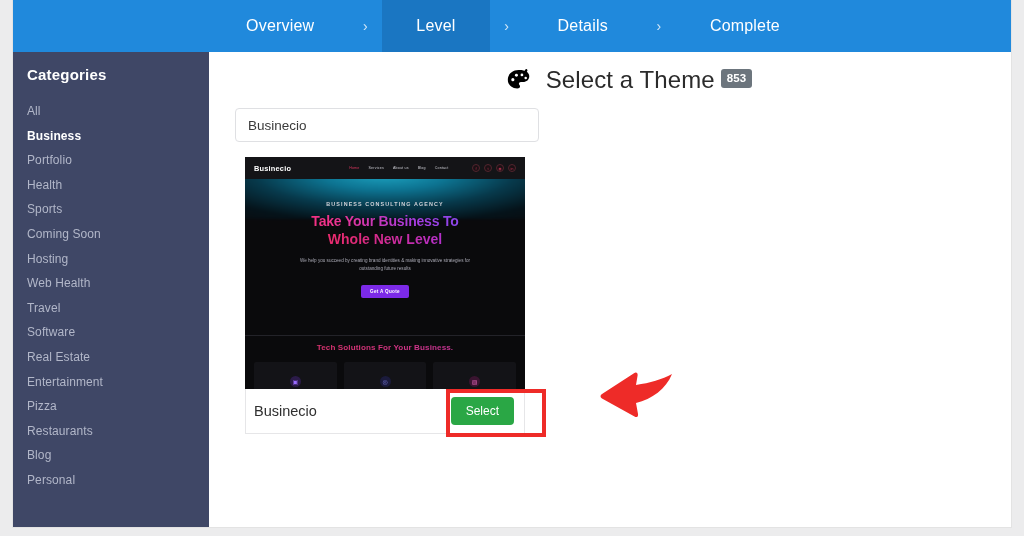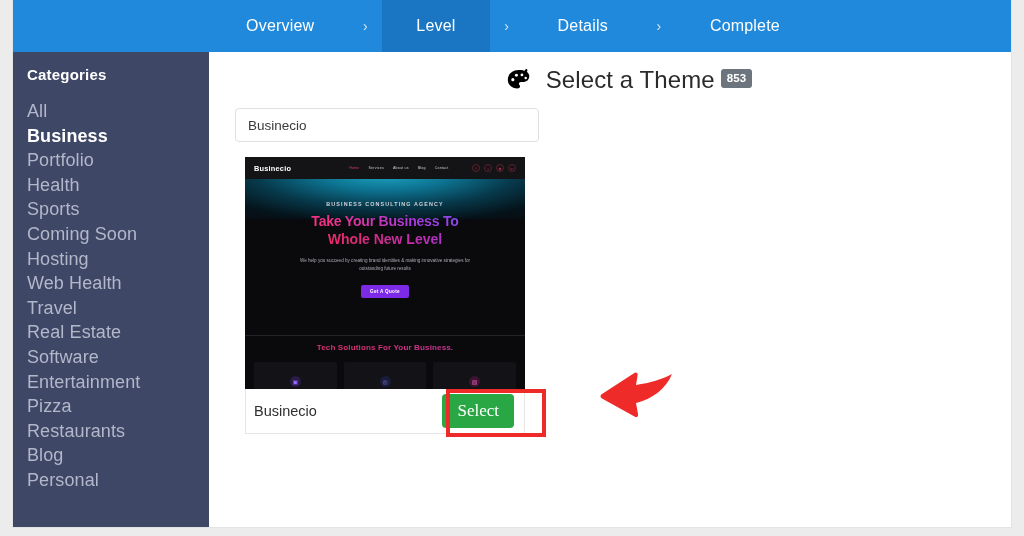--- a/index.html
+++ b/index.html
@@ -54,21 +54,21 @@
   }
   .side-title {
     color: #ffffff;
     font-size: 15px;
     font-weight: 600;
     margin-bottom: 16px;
     letter-spacing: .2px;
   }
   .cat {
     color: #b2b7c9;
-    font-size: 18px;
+    font-size: 12px;
     line-height: 24.6px;
     cursor: pointer;
     letter-spacing: .1px;
   }
   .cat.current { color: #ffffff; font-weight: 700; }
 
   
   .main {
     position: absolute; left: 196px; top: 52px;
     width: 804px; height: 476px;
@@ -220,25 +220,25 @@
     width: 280px; height: 45px;
     border: 1px solid #e6e6e8;
     border-top: none;
     display: flex; align-items: center;
     padding: 0 10px 0 8px;
   }
   .card-name { font-size: 14.5px; color: #2f2f2f; }
   .select-btn {
     margin-left: auto;
     background: #2aa745; color: #ffffff;
-    font-size: 17px;
+    font-size: 12px;
     border: none; border-radius: 4px;
     padding: 7px 15px;
     cursor: pointer;
-    font-family: Liberation Serif, serif;
+    font-family: Liberation Sans, sans-serif;
   }
 
   
   .hl-box {
     position: absolute;
     left: 433px; top: 389px;
     width: 100px; height: 48px;
     border: 4px solid #ee2b28;
     z-index: 20;
     pointer-events: none;
@@ -278,22 +278,22 @@
     <div class="side-title">Categories</div>
     <div class="cat">All</div>
     <div class="cat current">Business</div>
     <div class="cat">Portfolio</div>
     <div class="cat">Health</div>
     <div class="cat">Sports</div>
     <div class="cat">Coming Soon</div>
     <div class="cat">Hosting</div>
     <div class="cat">Web Health</div>
     <div class="cat">Travel</div>
+    <div class="cat">Software</div>
     <div class="cat">Real Estate</div>
-    <div class="cat">Software</div>
     <div class="cat">Entertainment</div>
     <div class="cat">Pizza</div>
     <div class="cat">Restaurants</div>
     <div class="cat">Blog</div>
     <div class="cat">Personal</div>
   </div>
 
   <div class="main">
 
     <div class="main-head">

